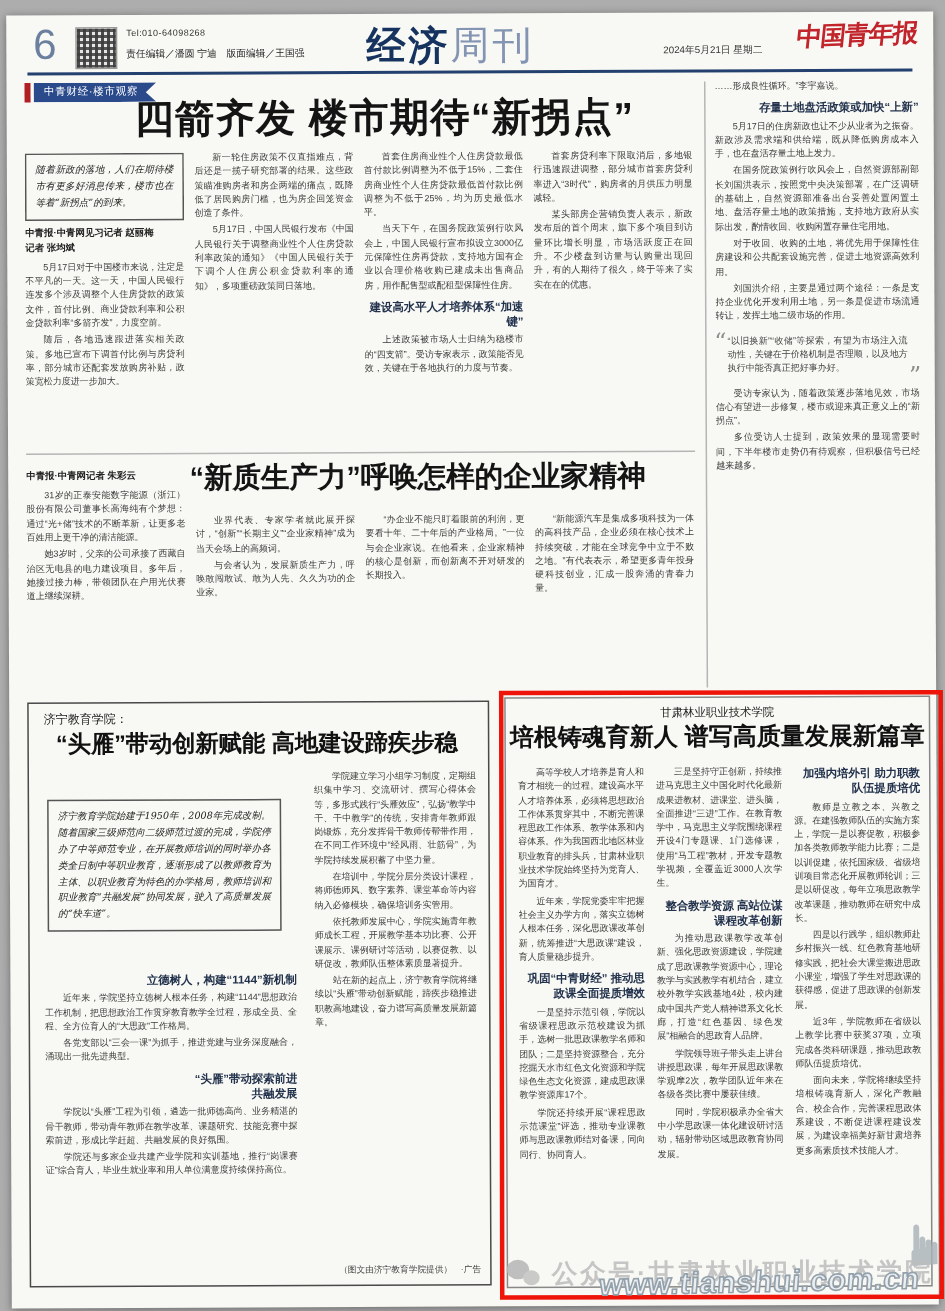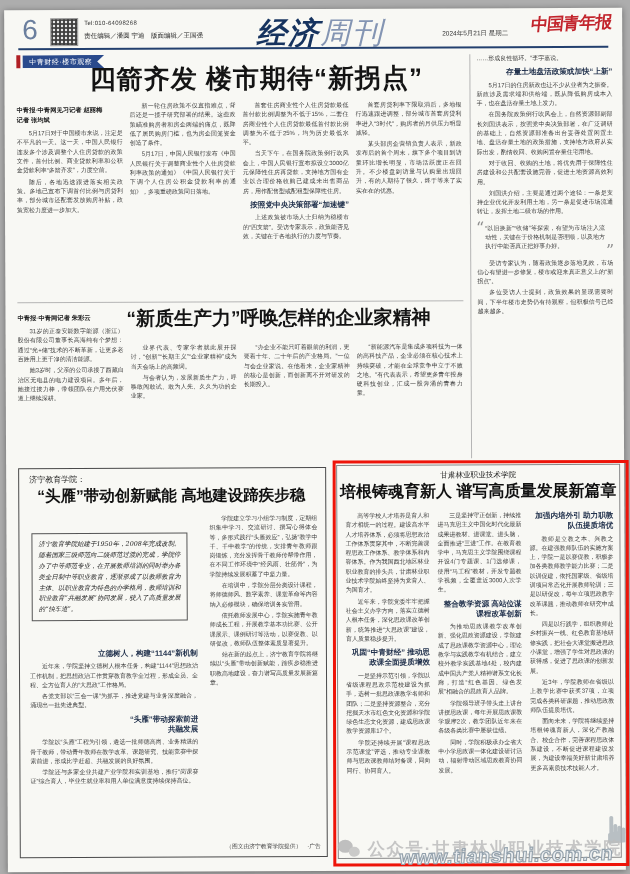--- a/index.html
+++ b/index.html
@@ -7,22 +7,22 @@
        font-family:"Liberation Sans","DejaVu Sans",sans-serif;}
   .paper{position:absolute;left:6px;top:9px;width:618px;height:862px;background:#f8f8f4;
          transform:rotate(-0.25deg);box-shadow:0 1px 6px rgba(0,0,0,.4);}
   
   .pagenum{position:absolute;left:18px;top:4px;font-size:28px;color:#6b7f9e;font-weight:400;}
   .qr{position:absolute;left:46px;top:8px;width:26px;height:26px;border:1px solid #999;
       background:repeating-linear-gradient(0deg,rgba(60,60,60,.85) 0 2px,transparent 2px 4px),
                  repeating-linear-gradient(90deg,#4a4a4a 0 2px,#e6e6e6 2px 4px);}
   .tel{position:absolute;left:80px;top:10px;font-size:6px;color:#333;letter-spacing:.3px;}
   .editors{position:absolute;left:80px;top:22px;font-size:6.5px;color:#222;}
-  .sechead{position:absolute;left:240px;top:4px;width:140px;text-align:right;font-size:30px;
-           letter-spacing:2px;white-space:nowrap;font-style:italic;}
+  .sechead{position:absolute;left:240px;top:4px;width:140px;text-align:left;font-size:26px;
+           letter-spacing:2px;white-space:nowrap;}
   .sechead .b{font-weight:900;color:#16335f;}
   .sechead .l{font-weight:400;color:#8495b3;}
   .pdate{position:absolute;left:438px;top:21px;font-size:6.5px;color:#333;}
   .masthead{position:absolute;left:527px;top:4px;font-size:17px;font-weight:900;color:#c2242c;
             transform:skewX(-8deg) rotate(-2deg);letter-spacing:-1px;white-space:nowrap;}
   .toprule{position:absolute;left:14px;top:38px;width:590px;height:2.4px;background:#23406e;}
   
   .tag{position:absolute;left:12px;top:45px;height:13px;display:flex;align-items:stretch;}
   .tag .rsq{width:4px;background:#b01f24;margin-right:2px;}
   .tag .pennant{background:#2a4a8c;color:#fff;font-size:7px;line-height:13px;padding:0 12px 0 7px;
@@ -89,20 +89,21 @@
   <div class="toprule"></div>
 
   <div class="tag">
     <div class="rsq"></div>
     <div class="pennant">中青财经·楼市观察</div>
   </div>
 
   <div class="h1a">四箭齐发 楼市期待“新拐点”</div>
 
   <div class="col" style="left:12px;top:92px;width:106px;height:198px;">
+    <div class="introbox">随着新政的落地，人们在期待楼市有更多好消息传来，楼市也在等着“新拐点”的到来。</div>
     <div class="byline">
       <div>中青报·中青网见习记者 赵丽梅</div>
       <div>记者 张均斌</div>
     </div>
     <div>
         <p>5月17日对于中国楼市来说，注定是不平凡的一天。这一天，中国人民银行连发多个涉及调整个人住房贷款的政策文件，首付比例、商业贷款利率和公积金贷款利率“多箭齐发”，力度空前。</p>
         <p>随后，各地迅速跟进落实相关政策。多地已宣布下调首付比例与房贷利率，部分城市还配套发放购房补贴，政策宽松力度进一步加大。</p>
       </div>
   </div>
 
@@ -113,21 +114,21 @@
     <div>
         <p>5月17日，中国人民银行发布《中国人民银行关于调整商业性个人住房贷款利率政策的通知》《中国人民银行关于下调个人住房公积金贷款利率的通知》，多项重磅政策同日落地。</p>
       </div>
   </div>
 
   <div class="col" style="left:238px;top:92px;width:106px;height:198px;">
     <div>
         <p>首套住房商业性个人住房贷款最低首付款比例调整为不低于15%，二套住房商业性个人住房贷款最低首付款比例调整为不低于25%，均为历史最低水平。</p>
         <p>当天下午，在国务院政策例行吹风会上，中国人民银行宣布拟设立3000亿元保障性住房再贷款，支持地方国有企业以合理价格收购已建成未出售商品房，用作配售型或配租型保障性住房。</p>
       </div>
-    <div class="sub">按照党中央决策部署“加速键”</div>
+    <div class="sub">建设高水平人才培养体系“加速键”</div>
     <div>
         <p>上述政策被市场人士归纳为稳楼市的“四支箭”。受访专家表示，政策能否见效，关键在于各地执行的力度与节奏。</p>
       </div>
   </div>
 
   <div class="col" style="left:351px;top:92px;width:106px;height:198px;">
     <div>
         <p>首套房贷利率下限取消后，多地银行迅速跟进调整，部分城市首套房贷利率进入“3时代”，购房者的月供压力明显减轻。</p>
         <p>某头部房企营销负责人表示，新政发布后的首个周末，旗下多个项目到访量环比增长明显，市场活跃度正在回升。不少楼盘到访量与认购量出现回升，有的人期待了很久，终于等来了实实在在的优惠。</p>
       </div>

